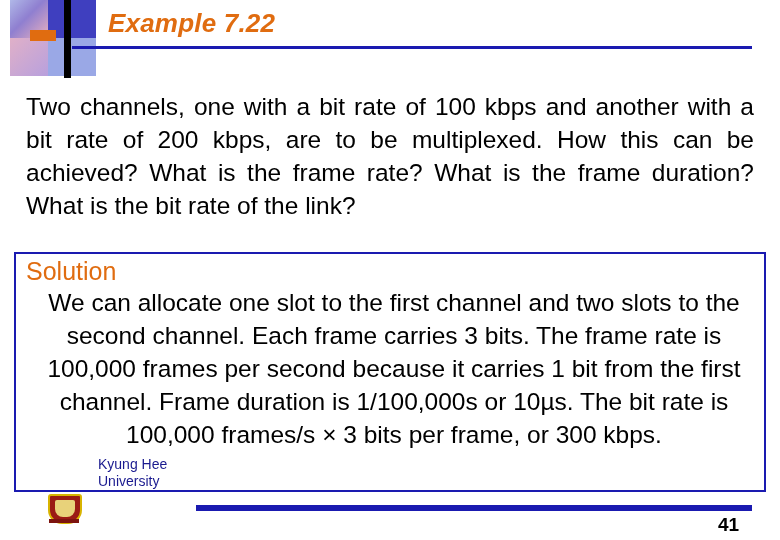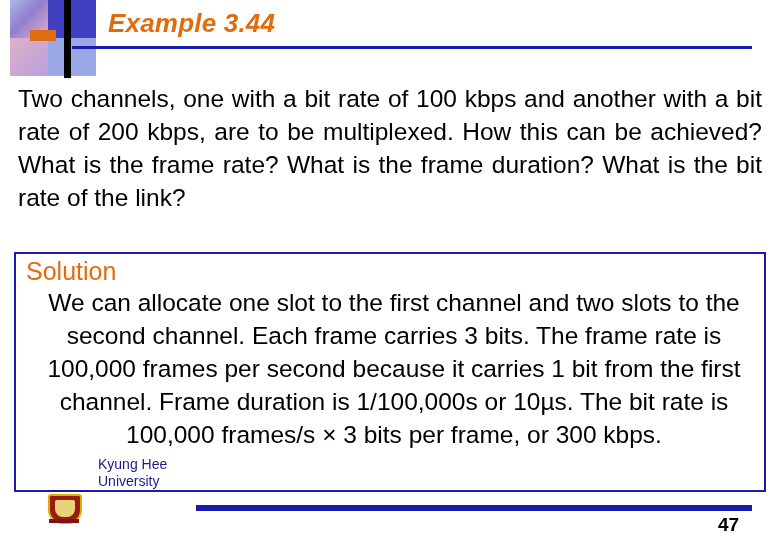--- a/index.html
+++ b/index.html
@@ -98,21 +98,21 @@
     left: 18px;
     top: 82px;
     width: 744px;
     font-size: 24.5px;
     line-height: 33px;
     color: #000000;
     text-align: justify;
     text-justify: inter-word;
   }
   .question p {
-    margin: 0;
+    margin: 8px;
   }
 
   
   .solution-box {
     position: absolute;
     left: 14px;
     top: 252px;
     width: 752px;
     height: 240px;
     border: 2px solid #1a1ab0;
@@ -207,21 +207,21 @@
 
 <div class="deco">
   <div class="deco-sq-a"></div>
   <div class="deco-sq-b"></div>
   <div class="deco-sq-c"></div>
   <div class="deco-sq-d"></div>
   <div class="deco-bar-orange"></div>
   <div class="deco-bar-vert"></div>
 </div>
 
-<div class="title">Example 3.44</div>
+<div class="title">Example 7.22</div>
 <div class="title-rule"></div>
 
 <div class="question">
   <p>Two channels, one with a bit rate of 100 kbps and another with a bit rate of 200 kbps, are to be multiplexed. How this can be achieved? What is the frame rate? What is the frame duration? What is the bit rate of the link?</p>
 </div>
 
 <div class="solution-box">
   <div class="solution-label">Solution</div>
   <div class="solution-text">
     <p>We can allocate one slot to the first channel and two slots to the second channel. Each frame carries 3 bits. The frame rate is 100,000 frames per second because it carries 1 bit from the first channel. Frame duration is 1/100,000s or 10µs. The bit rate is 100,000 frames/s × 3 bits per frame, or 300 kbps.</p>
@@ -232,13 +232,13 @@
   <div class="crest">
     <div class="crest-inner"></div>
   </div>
   <div class="crest-bar"></div>
 </div>
 <div class="footer-name">
   <div>Kyung Hee</div>
   <div>University</div>
 </div>
 <div class="footer-rule"></div>
-<div class="page-number">47</div>
+<div class="page-number">41</div>
 
 </body></html>

